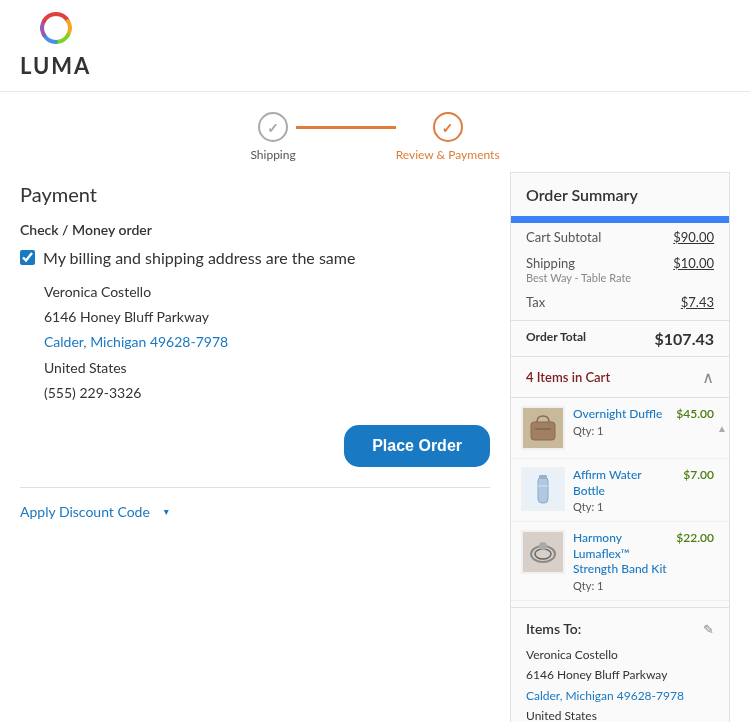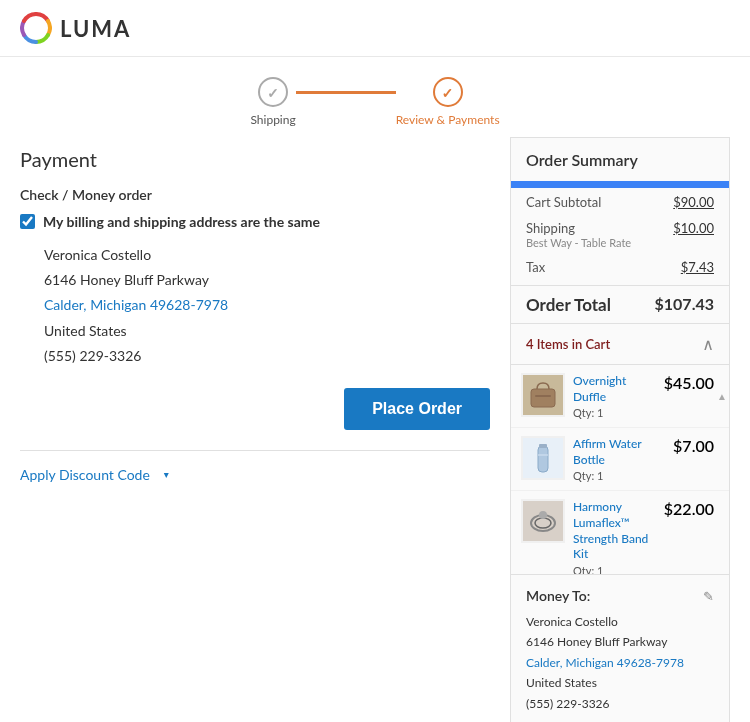--- a/index.html
+++ b/index.html
@@ -2,21 +2,21 @@
 <html><head>
   <meta charset="utf-8">
   <style>
     * { box-sizing: border-box; margin: 0; padding: 0; }
     body { font-family: 'Lato', Arial, sans-serif; background: #fff; color: #333; font-size: 14px; }
 
     .page-wrapper { width: 750px; min-height: 722px; background: #fff; padding: 0; }
 
     
     .header { padding: 12px 20px; border-bottom: 1px solid #e8e8e8; display: flex; align-items: center; }
-    .logo { display: flex; align-items: center; gap: 8px; }
+    .logo { display: flex; align-items: center; gap: 8px; flex-direction: column; }
     .logo-icon { width: 32px; height: 32px; }
     .logo-text { font-size: 22px; font-weight: 700; letter-spacing: 2px; color: #333; }
 
     
     .progress-bar { display: flex; align-items: center; justify-content: center; padding: 20px 0 10px; gap: 0; }
     .step { display: flex; flex-direction: column; align-items: center; position: relative; }
     .step-circle { width: 30px; height: 30px; border-radius: 50%; display: flex; align-items: center; justify-content: center; font-size: 14px; font-weight: bold; z-index: 1; }
     .step-circle.completed { background: #fff; border: 2px solid #aaa; color: #aaa; }
     .step-circle.active { background: #fff; border: 2px solid #e07b39; color: #e07b39; }
     .step-label { font-size: 12px; color: #555; margin-top: 5px; }
@@ -25,63 +25,63 @@
 
     
     .main-content { display: flex; padding: 0 20px 20px; gap: 20px; }
 
     
     .left-panel { flex: 1; min-width: 0; }
     .section-title { font-size: 20px; font-weight: 400; color: #333; margin-bottom: 15px; padding-top: 10px; }
     .payment-method-title { font-size: 14px; font-weight: 600; color: #333; margin-bottom: 10px; }
     .billing-same { display: flex; align-items: center; gap: 8px; margin-bottom: 12px; }
     .billing-same input[type="checkbox"] { width: 15px; height: 15px; accent-color: #1979c3; }
-    .billing-same label { font-size: 14px; color: #333; font-weight: bold; }
+    .billing-same label { font-size: 16px; color: #333; }
 
     .address-block { padding-left: 24px; margin-bottom: 10px; }
     .address-line { font-size: 14px; color: #333; line-height: 1.8; }
     .address-line.link { color: #1979c3; }
 
     .place-order-wrapper { display: flex; justify-content: flex-end; margin: 20px 0; }
-    .place-order-btn { background: #1979c3; color: #fff; border: none; padding: 12px 28px; font-size: 16px; font-weight: 600; cursor: pointer; border-radius: 3px; }
+    .place-order-btn { background: #1979c3; color: #fff; border: none; padding: 12px 28px; font-size: 16px; font-weight: 600; cursor: pointer; border-radius: 15px; }
 
     .divider { border: none; border-top: 1px solid #e0e0e0; margin: 10px 0; }
 
     .discount-code { display: flex; align-items: center; gap: 14px; color: #1979c3; cursor: pointer; padding: 5px 0; font-size: 14px; }
     .discount-chevron { font-size: 10px; color: #1979c3; }
 
     
     .right-panel { width: 220px; flex-shrink: 0; }
     .order-summary-box { border: 1px solid #e0e0e0; background: #fafafa; }
     .order-summary-header { padding: 12px 15px; border-bottom: 7px solid #3b82f6; }
     .order-summary-title { font-size: 16px; font-weight: 600; color: #333; }
 
     .summary-row { display: flex; justify-content: space-between; padding: 6px 15px; font-size: 13px; }
     .summary-row .label { color: #555; }
     .summary-row .value { color: #333; font-weight: 400; text-decoration: underline; }
     .summary-row.shipping-row { flex-direction: column; padding: 4px 15px; }
     .shipping-label-row { display: flex; justify-content: space-between; }
     .shipping-method-name { font-size: 11px; color: #888; }
 
     .order-total-row { display: flex; justify-content: space-between; padding: 8px 15px; border-top: 1px solid #e0e0e0; margin-top: 4px; }
-    .order-total-label { font-size: 17px; font-weight: 700; color: #333; }
+    .order-total-label { font-size: 12px; font-weight: 700; color: #333; }
     .order-total-value { font-size: 16px; font-weight: 700; color: #333; }
 
     
     .cart-items-header { display: flex; justify-content: space-between; align-items: center; padding: 10px 15px; border-top: 1px solid #e0e0e0; cursor: pointer; }
     .cart-items-label { font-size: 13px; font-weight: 600; color: #7f1d1d; text-align: center; }
     .cart-toggle { font-size: 16px; color: #888; }
 
     .cart-items-list { border-top: 1px solid #e0e0e0; max-height: 210px; overflow-y: auto; overflow-x: hidden; }
     .cart-item { display: flex; padding: 8px 15px 8px 10px; border-bottom: 1px solid #f0f0f0; align-items: flex-start; gap: 8px; position: relative; }
     .item-image { width: 44px; height: 44px; background: #f0f0f0; flex-shrink: 0; display: flex; align-items: center; justify-content: center; overflow: hidden; }
     .item-info { flex: 1; min-width: 0; }
     .item-name { font-size: 12px; color: #1979c3; font-weight: 500; line-height: 1.3; }
     .item-qty { font-size: 11px; color: #555; margin-top: 2px; }
-    .item-price { font-size: 16px; font-weight: 600; color: #000000; flex-shrink: 0; }
+    .item-price { font-size: 12px; font-weight: 600; color: #4d7c0f; flex-shrink: 0; }
     .item-scroll-indicator { position: absolute; right: 2px; top: 50%; transform: translateY(-50%); color: #aaa; font-size: 10px; }
 
     
     .ship-to-section { border-top: 1px solid #e0e0e0; padding: 12px 15px; }
     .ship-to-header { display: flex; justify-content: space-between; align-items: center; margin-bottom: 8px; }
     .ship-to-title { font-size: 14px; font-weight: 600; color: #333; }
     .edit-icon { color: #888; font-size: 13px; cursor: pointer; }
 
     .ship-address-line { font-size: 12px; color: #333; line-height: 1.7; }
     .ship-address-line.link { color: #1979c3; }
@@ -254,21 +254,21 @@
             
             
             
             
           </div>
 
         </div>
 
         <div class="ship-to-section">
           <div class="ship-to-header">
-            <span class="ship-to-title">Money To:</span>
+            <span class="ship-to-title">Items To:</span>
             <span class="edit-icon">✎</span>
           </div>
           <div class="ship-address-line">Veronica Costello</div>
           <div class="ship-address-line">6146 Honey Bluff Parkway</div>
           <div class="ship-address-line link">Calder, Michigan 49628-7978</div>
           <div class="ship-address-line">United States</div>
           <div class="ship-address-line">(555) 229-3326</div>
         </div>
 
         <div class="shipping-method-section">

